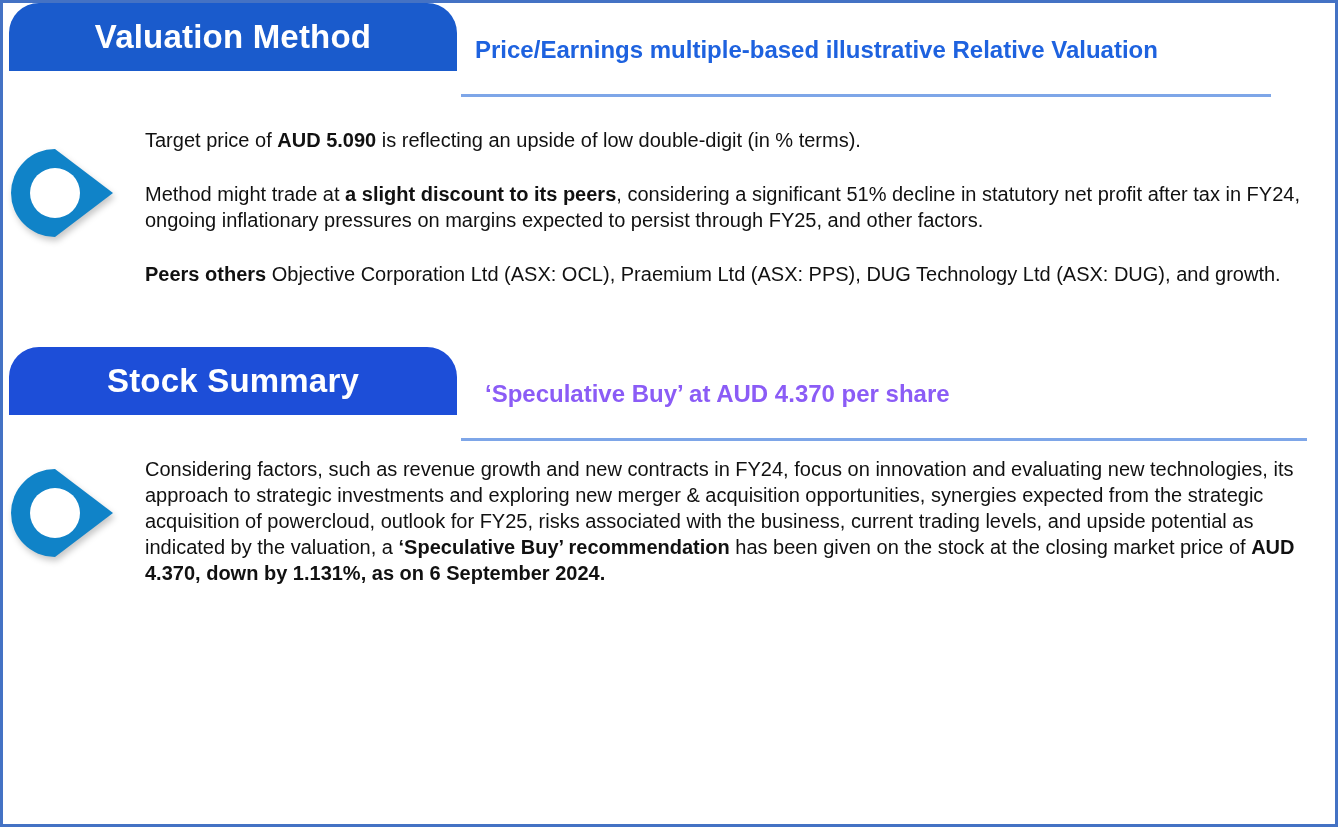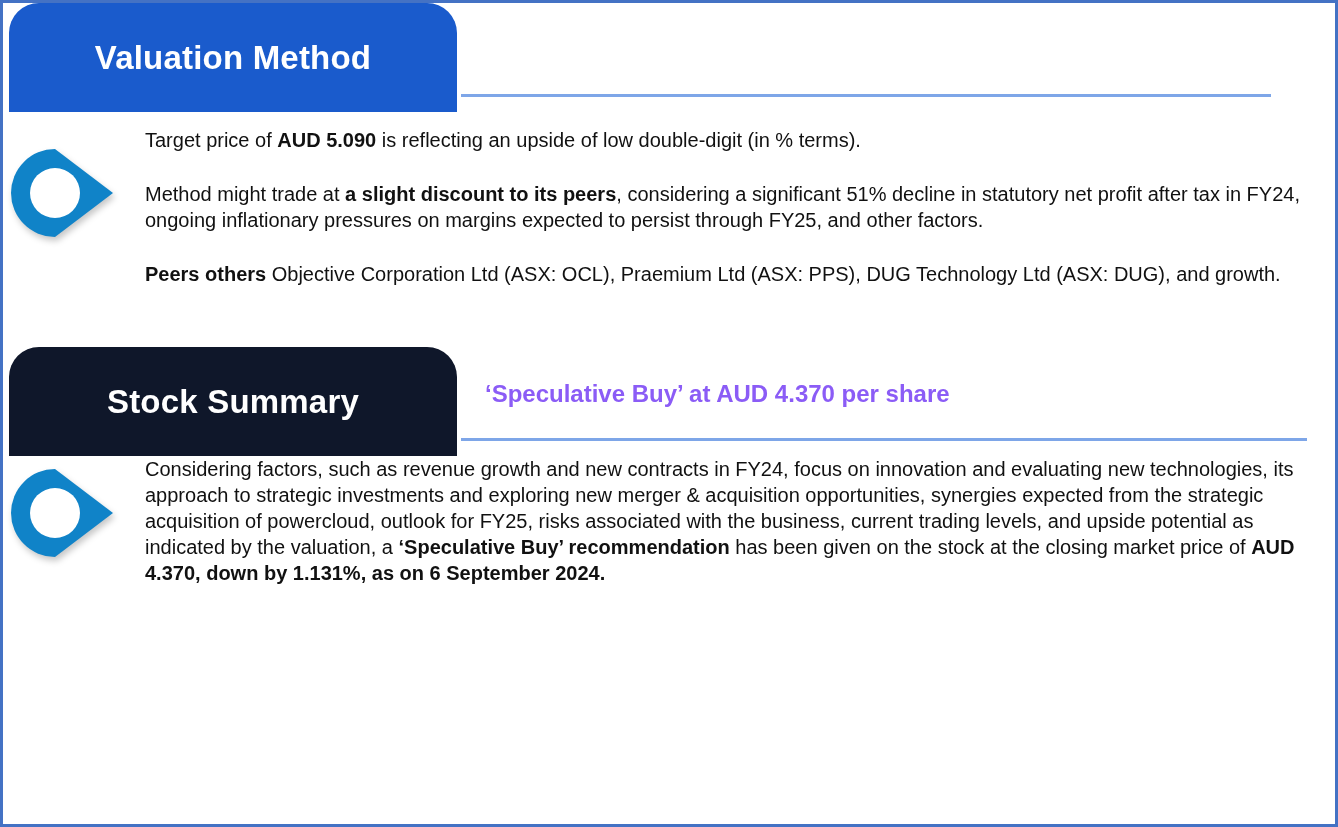--- a/index.html
+++ b/index.html
@@ -23,21 +23,21 @@
 
   
   .section-header {
     position: relative;
     height: 94px;
   }
   .tab {
     position: absolute;
     left: 6px;
     top: 0;
-    height: 109px;
+    height: 68px;
     background: #1A5BCC;
     border-radius: 30px 30px 0 0;
     display: flex;
     align-items: center;
     justify-content: center;
     box-sizing: border-box;
     padding: 0 34px;
   }
   .tab-label {
     color: #ffffff;
@@ -115,41 +115,42 @@
 </style>
 </head>
 <body>
 
 <div class="page" style="border-color: rgb(68, 114, 196);">
 
   <div class="section-header" id="header-valuation">
     <div class="tab" style="background: rgb(26, 91, 204);">
       <span class="tab-label">Valuation Method</span>
     </div>
+    <div class="subtitle" style="color: rgb(30, 98, 223);">Price/Earnings multiple-based illustrative Relative Valuation</div>
     <div class="header-rule" style="background: rgb(126, 166, 232);"></div>
   </div>
 
   <div class="block" id="block-valuation">
     <div class="bullet-wrap">
       <svg class="bullet" viewBox="0 0 106 92">
         <path d="M46 2 A44 44 0 1 0 46 90 L46 90 L104 46 Z" fill="#1083C8"></path>
         <circle cx="46" cy="46" r="25" fill="#ffffff"></circle>
       </svg>
     </div>
     <div class="paras">
       <p class="para" style="color: rgb(17, 17, 17);"><span>Target price of </span><b>AUD 5.090</b><span> is reflecting an upside of low double-digit (in % terms).</span></p>
       <p class="para" style="color: rgb(17, 17, 17);"><span>Method might trade at </span><b>a slight discount to its peers</b><span>, considering a significant 51% decline in statutory net profit after tax in FY24, ongoing inflationary pressures on margins expected to persist through FY25, and other factors.</span></p>
       <p class="para" style="color: rgb(17, 17, 17);"><b>Peers others</b><span> Objective Corporation Ltd (ASX: OCL), Praemium Ltd (ASX: PPS), DUG Technology Ltd (ASX: DUG), and growth.</span></p>
     </div>
   </div>
 
   <div class="gap-2"></div>
 
   <div class="section-header" id="header-summary">
-    <div class="tab" style="background: #0f172a;">
+    <div class="tab" style="background: #1d4ed8;">
       <span class="tab-label">Stock Summary</span>
     </div>
     <div class="subtitle" style="color: #8b5cf6;">‘Speculative Buy’ at AUD 4.370 per share</div>
     <div class="header-rule" style="background: rgb(126, 166, 232);"></div>
   </div>
 
   <div class="block" id="block-summary">
     <div class="bullet-wrap">
       <svg class="bullet" viewBox="0 0 106 92">
         <path d="M46 2 A44 44 0 1 0 46 90 L46 90 L104 46 Z" fill="#1083C8"></path>

